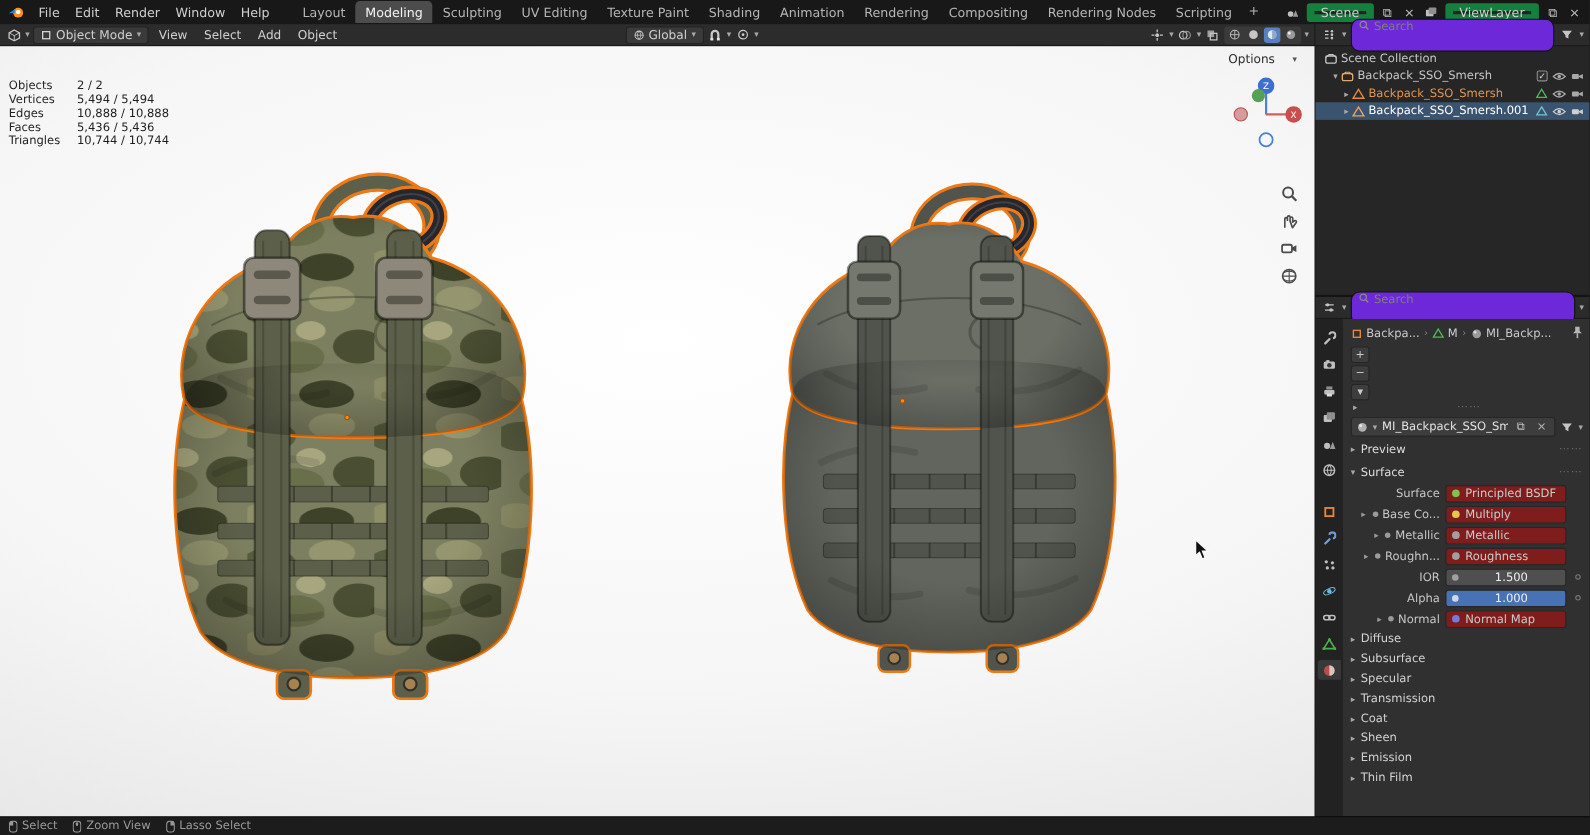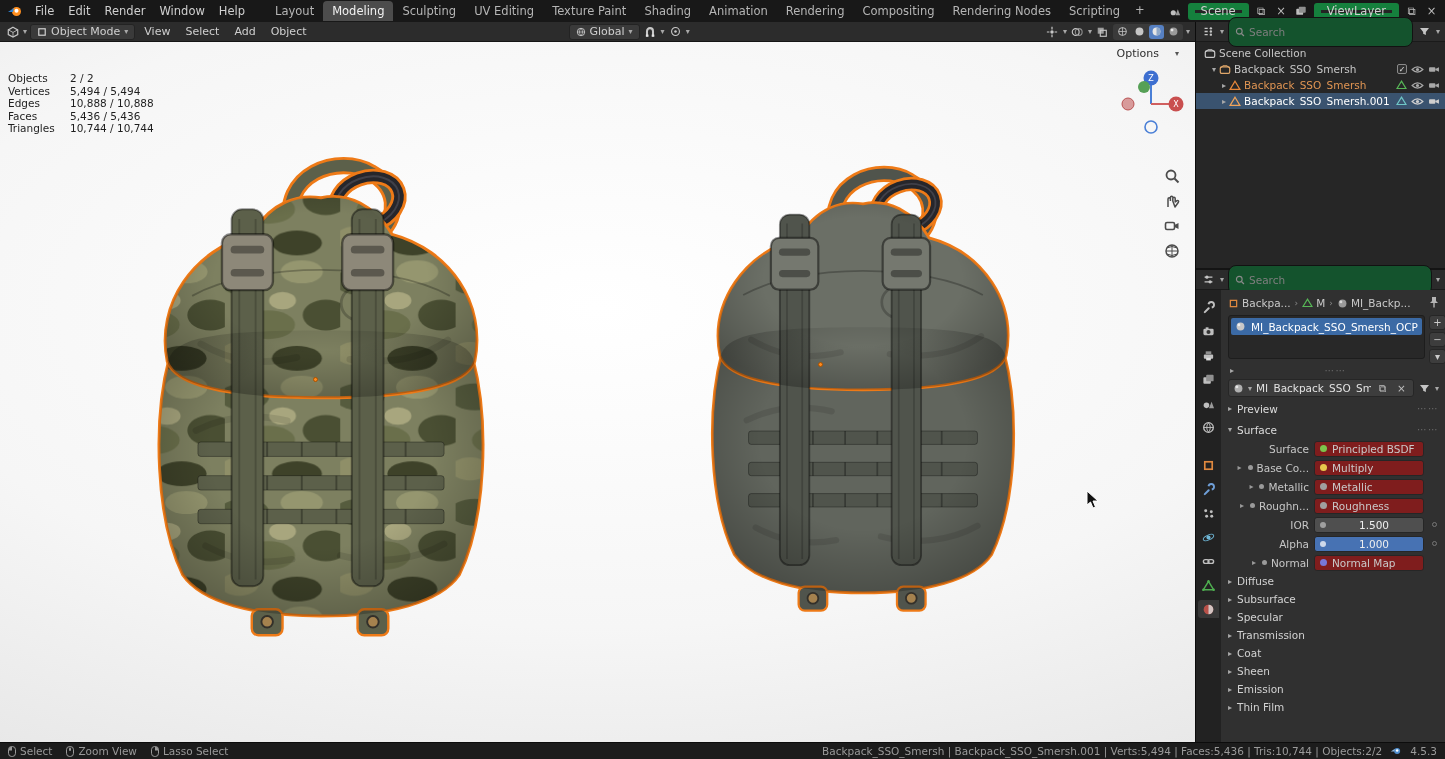--- a/index.html
+++ b/index.html
@@ -45,21 +45,21 @@
   .vp-tools { position:absolute; left:1164px; top:126px; display:flex; flex-direction:column; gap:9px; align-items:center; }
   .pack { position:absolute; }
   .odot { position:absolute; width:5px; height:5px; border-radius:50%; background:#ff8a1e; border:1px solid #a85200; }
   .cursor { position:absolute; }
 
   
   .sidebar { flex:1; display:flex; flex-direction:column; min-width:0; background:#2e2e2e; }
 
   .outliner { flex:0 0 248px; display:flex; flex-direction:column; background:#262626; border-bottom:2px solid #141414; }
   .ed-header { height:20px; background:#2b2b2b; border-bottom:1px solid #1a1a1a; display:flex; align-items:center; gap:4px; padding:0 5px; }
-  .search { flex:1; display:flex; align-items:center; gap:4px; background:#14532d; border:1px solid #121212; border-radius:8px; height:30px; padding:0 6px; min-width:0; }
+  .search { flex:1; display:flex; align-items:flex-start; gap:4px; background:#6d28d9; border:1px solid #121212; border-radius:8px; height:30px; padding:0 6px; min-width:0; }
   .search input { flex:1; min-width:0; background:none; border:none; outline:none; color:#bbb; font:inherit; font-size:10.5px; }
   .search input::placeholder { color:#7e7e7e; }
   .ol-rows { padding-top:3px; font-size:10.5px; }
   .ol-row { height:16px; display:flex; align-items:center; gap:3px; padding:0 5px 0 8px; color:#c6c6c6; }
   .ol-row.active { background:#3a536f; color:#fff; }
   .ol-row .name { white-space:nowrap; overflow:hidden; }
   .ol-row .name.sel { color:#e09553; }
   .ol-right { margin-left:auto; display:flex; gap:4px; align-items:center; }
   .cbx { width:10px; height:10px; border:1px solid #8a8a8a; border-radius:2px; background:#2f2f2f; display:flex; align-items:center; justify-content:center; font-size:8px; color:#e0e0e0; }
   .indent1 { padding-left:16px; } .indent2 { padding-left:26px; }
@@ -629,29 +629,20 @@
                   </svg>
                 <span>MI_Backp...</span>
               </span>
               <span class="pin"><svg width="10" height="12" viewBox="0 0 10 12">
                     <path d="M3,1 h4 v4 l2,2 H1 l2,-2 Z" fill="#b5b5b5"></path>
                     <line x1="5" y1="7" x2="5" y2="11.5" stroke="#b5b5b5" stroke-width="1.4"></line>
                   </svg></span>
             </div>
 
             <div class="slot-area">
-              <div class="slot-list">
-                <div class="slot-row">
-                  <svg width="11" height="11" viewBox="0 0 14 14">
-                      <circle cx="7" cy="7" r="5" fill="#c8c8c8"></circle>
-                      <circle cx="5" cy="5" r="1.8" fill="#f0f0f0"></circle>
-                    </svg>
-                  <span>MI_Backpack_SSO_Smersh_OCP</span>
-                </div>
-              </div>
               <div class="slot-btns">
                 <span class="sbtn">+</span>
                 <span class="sbtn">−</span>
                 <span class="sbtn">▾</span>
               </div>
             </div>
             <div class="slot-footer">
               <span class="chev">▸</span>
               <span class="grip">⋯⋯</span>
             </div>
@@ -823,23 +814,14 @@
         </svg>
       <span>Zoom View</span>
     </span>
     <span class="hint">
       <svg width="8" height="11" viewBox="0 0 8 11">
           <rect x="0.5" y="0.5" width="7" height="10" rx="3.2" fill="none" stroke="#9a9a9a"></rect>
           <path d="M7.2,4.5 a3.2,3.2 0 0 0 -3.2,-3.8 v3.8 Z" fill="#9a9a9a"></path>
         </svg>
       <span>Lasso Select</span>
     </span>
-    <span class="sb-right">
-      <span>Backpack_SSO_Smersh | Backpack_SSO_Smersh.001 | Verts:5,494 | Faces:5,436 | Tris:10,744 | Objects:2/2</span>
-      <svg width="12" height="10" viewBox="0 0 16 12">
-          <circle cx="9.5" cy="6" r="4" fill="#4f8fd0"></circle>
-          <circle cx="9.5" cy="5.4" r="1.7" fill="#fff"></circle>
-          <path d="M1,6.5 L6.5,3 L5.8,6.5 Z" fill="#8ab4dd"></path>
-        </svg>
-      <span>4.5.3</span>
-    </span>
   </div>
 </div>
 
 </body></html>

